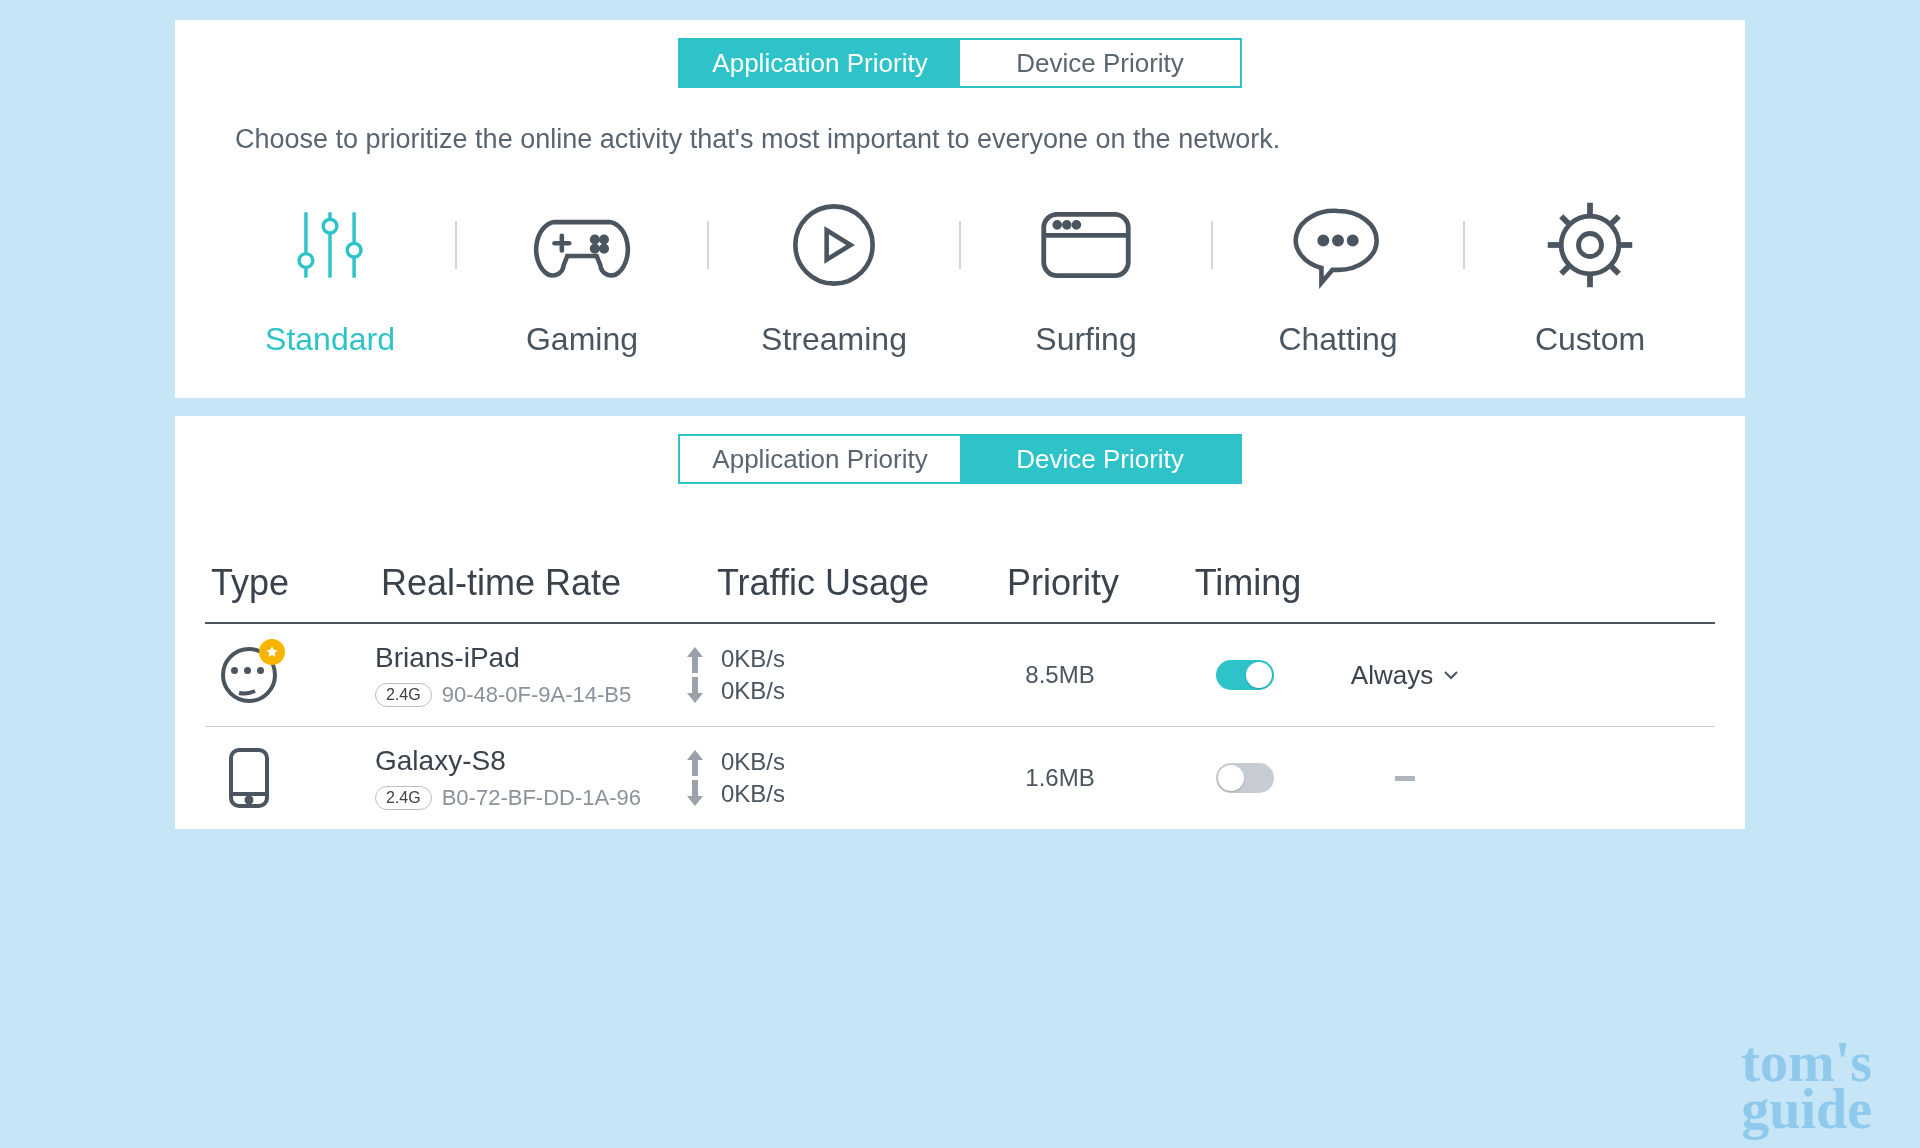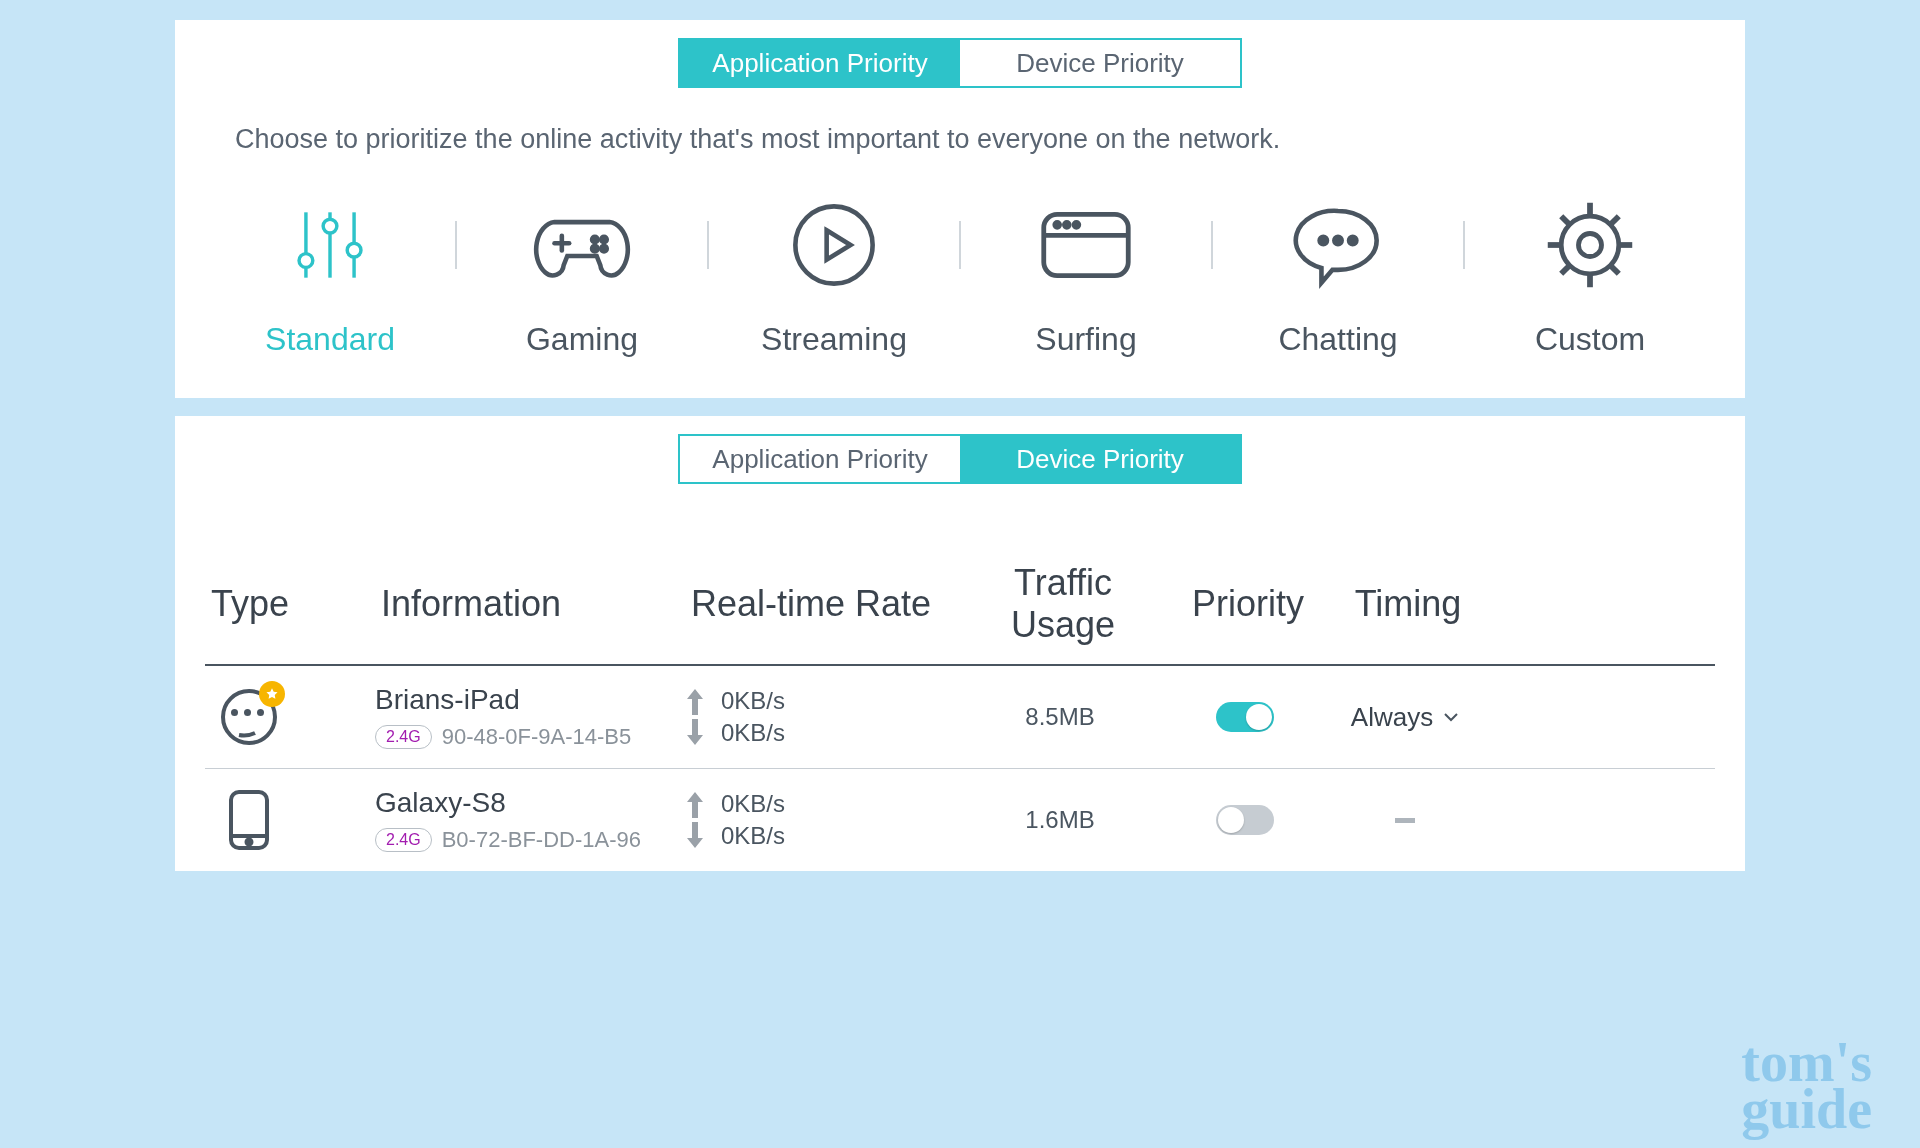--- a/index.html
+++ b/index.html
@@ -93,21 +93,21 @@
   }
   .badge {
     position:absolute; top:-4px; right:-4px;
     width:26px;height:26px;border-radius:50%;
     background:#f7b500;display:flex;align-items:center;justify-content:center;
   }
   .devname { font-size: 28px; color: #3a434d; margin-bottom: 8px; }
   .macline { display:flex; align-items:center; gap:10px; }
   .bandchip {
     border:1.5px solid #b8bfc6; border-radius: 14px;
-    padding: 2px 10px; font-size: 16px; color:#a21caf;
+    padding: 2px 10px; font-size: 16px; color:#404040;
   }
   .mac { font-size: 22px; color:#8a929a; }
   .ratecol { display:flex; align-items:center; gap:16px; }
   .arrowcol { display:flex; flex-direction:column; gap:4px; }
   .ratevals { display:flex; flex-direction:column; font-size:24px; color:#4a5560; line-height:1.35; }
 
   .toggle {
     width:58px;height:30px;border-radius:15px;position:relative;cursor:pointer;
     margin:0 auto;
   }
@@ -241,21 +241,20 @@
   <div class="tabbar">
     <div class="tabgroup">
       <div class="tab">Application Priority</div>
       <div class="tab active">Device Priority</div>
     </div>
   </div>
 
   <div class="devtable">
     <div class="hdrrow">
       <div class="hdrcell">Type</div>
-      <div class="hdrcell">Information</div>
       <div class="hdrcell">Real-time Rate</div>
       <div class="hdrcell center">Traffic Usage</div>
       <div class="hdrcell center">Priority</div>
       <div class="hdrcell center">Timing</div>
     </div>
 
     <div class="row">
       <div class="cell">
         <div class="type-icon">
           <svg width="60" height="60" viewBox="0 0 60 60" stroke="#4a5560" stroke-width="4" fill="none">

